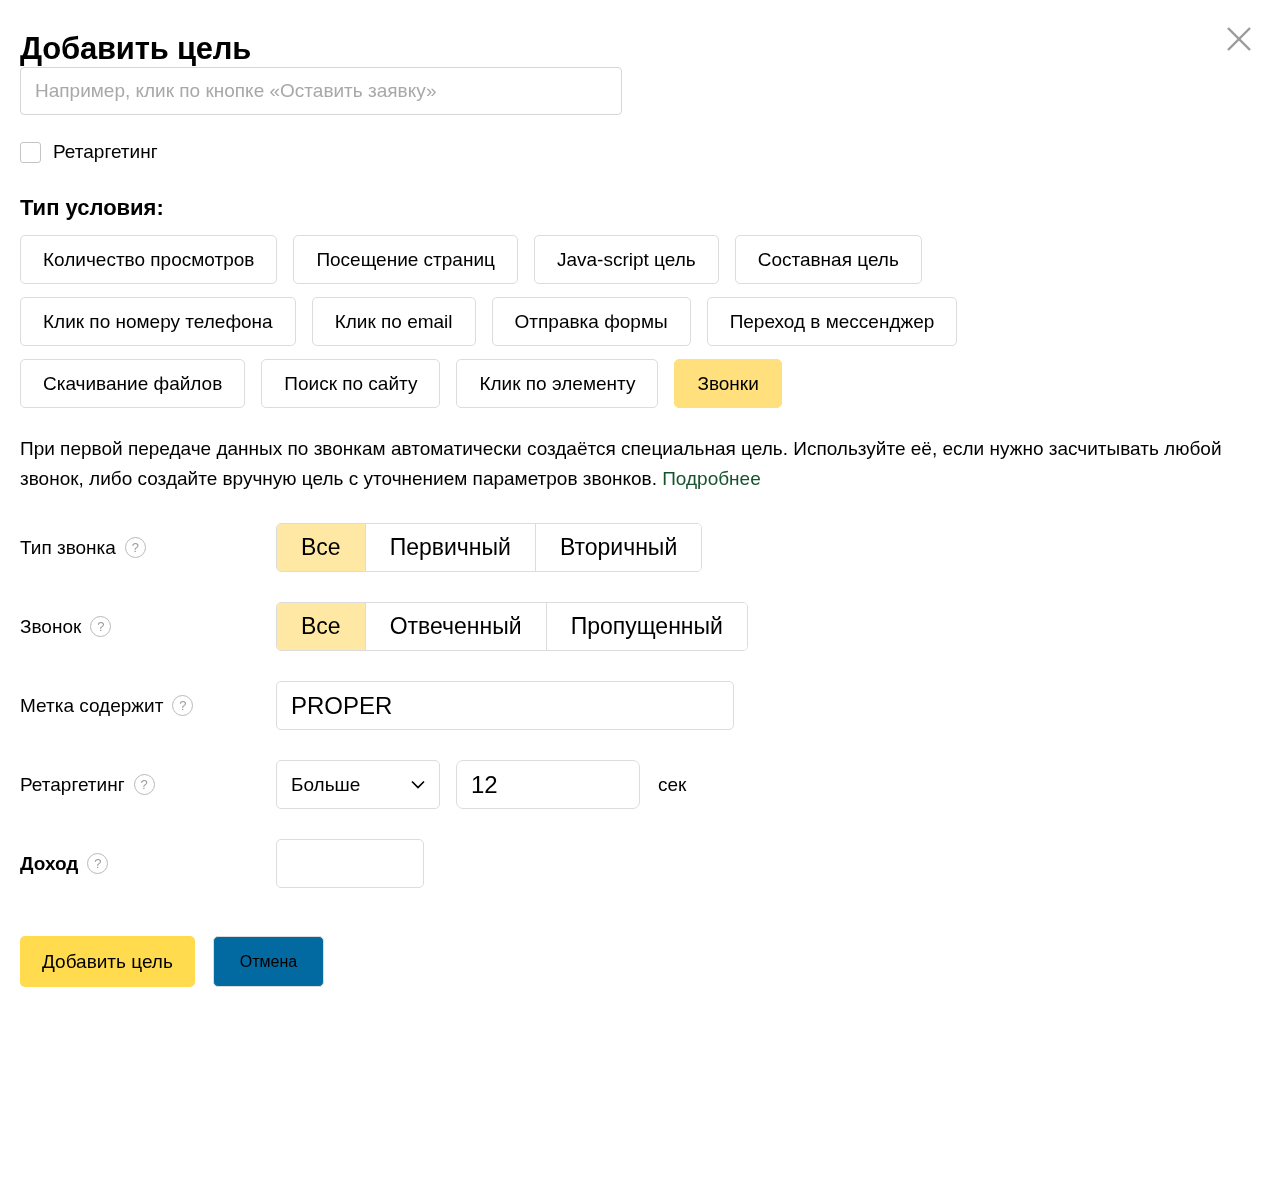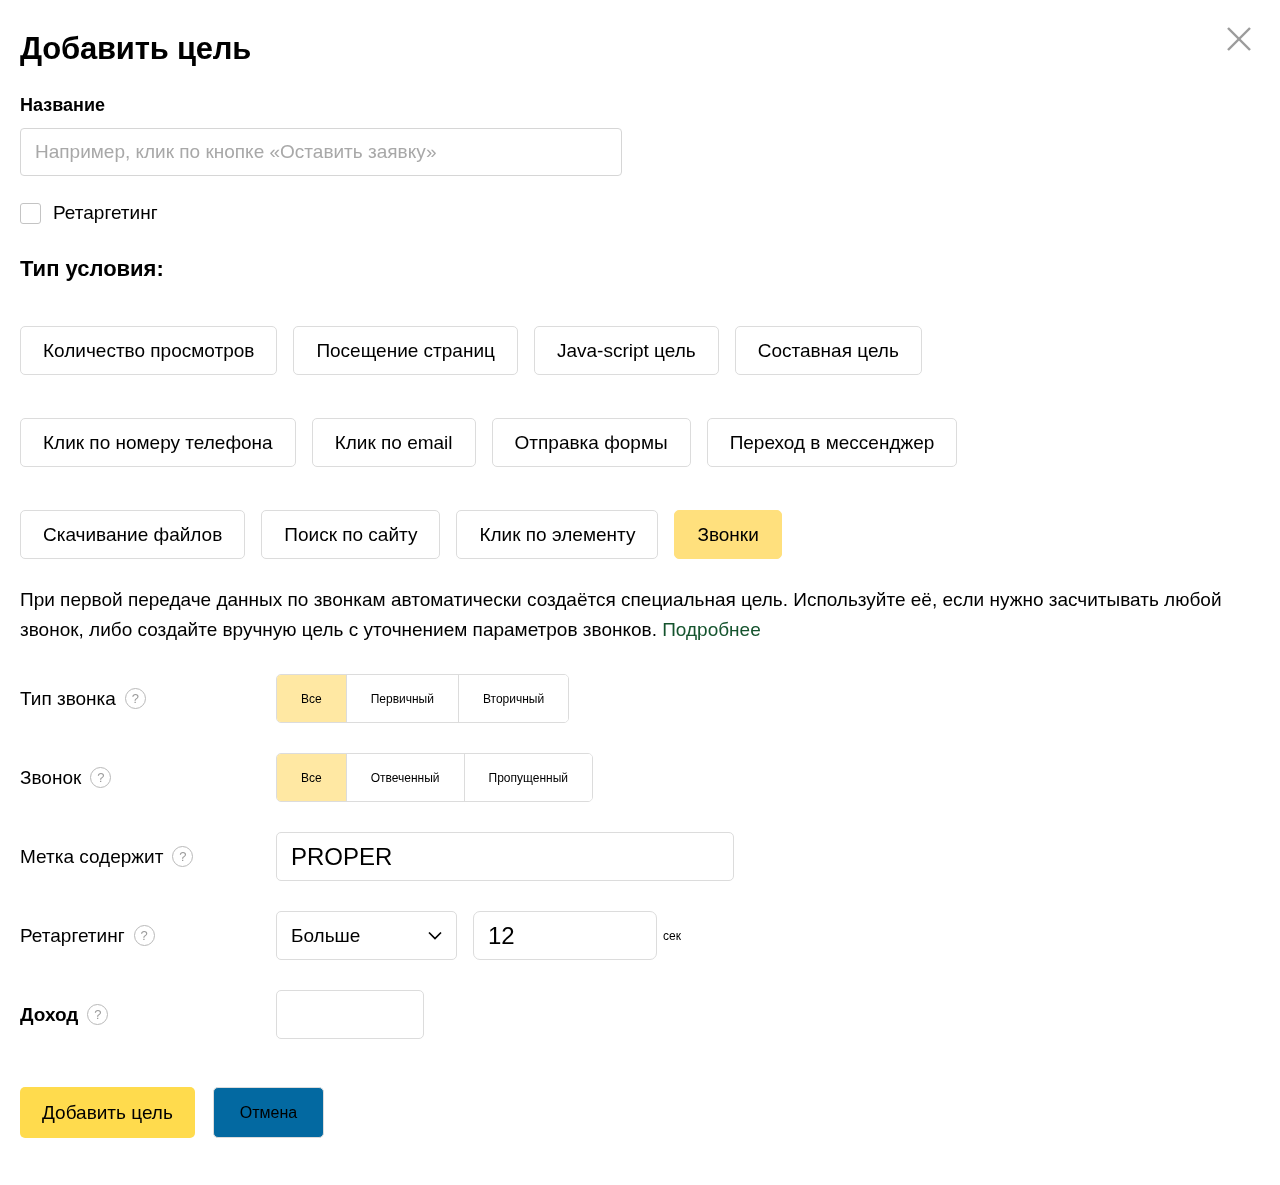--- a/index.html
+++ b/index.html
@@ -106,21 +106,20 @@
     align-items: center;
     padding: 0 22px;
     border: 1px solid #dcdcdc;
     border-radius: 5px;
     background: #fff;
     font-size: 19px;
     font-family: "Liberation Sans", sans-serif;
     color: #000;
     cursor: pointer;
     white-space: nowrap;
-    margin-top: 30px;
   }
   .chip.selected {
     background: #ffe07d;
     border-color: #ffe07d;
   }
 
   .info-text {
     font-size: 19px;
     line-height: 1.55;
     margin: 26px 0 0 0;
@@ -166,21 +165,21 @@
     border-radius: 5px;
     overflow: hidden;
     background: #fff;
   }
   .seg {
     height: 47px;
     display: inline-flex;
     align-items: center;
     justify-content: center;
     padding: 0 24px;
-    font-size: 12px;
+    font-size: 23px;
     font-family: "Liberation Sans", sans-serif;
     background: #fff;
     border: none;
     border-right: 1px solid #dcdcdc;
     cursor: pointer;
     color: #000;
     white-space: nowrap;
   }
   .seg:last-child { border-right: none; }
   .seg.active { background: #ffe8a3; }
@@ -197,40 +196,40 @@
     outline: none;
     background: #fff;
   }
   .label-input { width: 458px; }
   .duration-input { width: 184px; border-radius: 7px; }
   .revenue-input { width: 148px; }
 
   .select {
     box-sizing: border-box;
     height: 49px;
-    width: 181px;
+    width: 164px;
     border: 1px solid #dcdcdc;
     border-radius: 5px;
     background: #fff;
     display: inline-flex;
     align-items: center;
     justify-content: space-between;
     padding: 14px 14px;
     font-size: 19px;
     cursor: pointer;
     margin-right: 16px;
   }
   .chevron {
     width: 14px;
     height: 9px;
     display: inline-block;
   }
   .unit {
-    font-size: 12px;
-    margin-left: 6px;
+    font-size: 19px;
+    margin-left: 18px;
   }
 
   .actions {
     display: flex;
     gap: 18px;
     margin-top: 48px;
   }
   .btn-primary {
     height: 51px;
     padding: 0 22px;
@@ -261,21 +260,20 @@
 
   <button class="close-btn" aria-label="close">
     <svg width="34" height="34" viewBox="0 0 34 34">
       <line x1="6" y1="6" x2="28" y2="28" stroke="#9b9b9b" stroke-width="2.4"></line>
       <line x1="28" y1="6" x2="6" y2="28" stroke="#9b9b9b" stroke-width="2.4"></line>
     </svg>
   </button>
 
   <h1 class="title">Добавить цель</h1>
 
-  <div class="field-label">Название</div>
   <input class="name-input" type="text" value="" placeholder="Например, клик по кнопке «Оставить заявку»" style="">
 
   <div class="checkbox-row">
     <span class="checkbox-box"></span>
     <span class="checkbox-label">Ретаргетинг</span>
   </div>
 
   <div class="section-label">Тип условия:</div>
 
   <div class="chip-rows">

